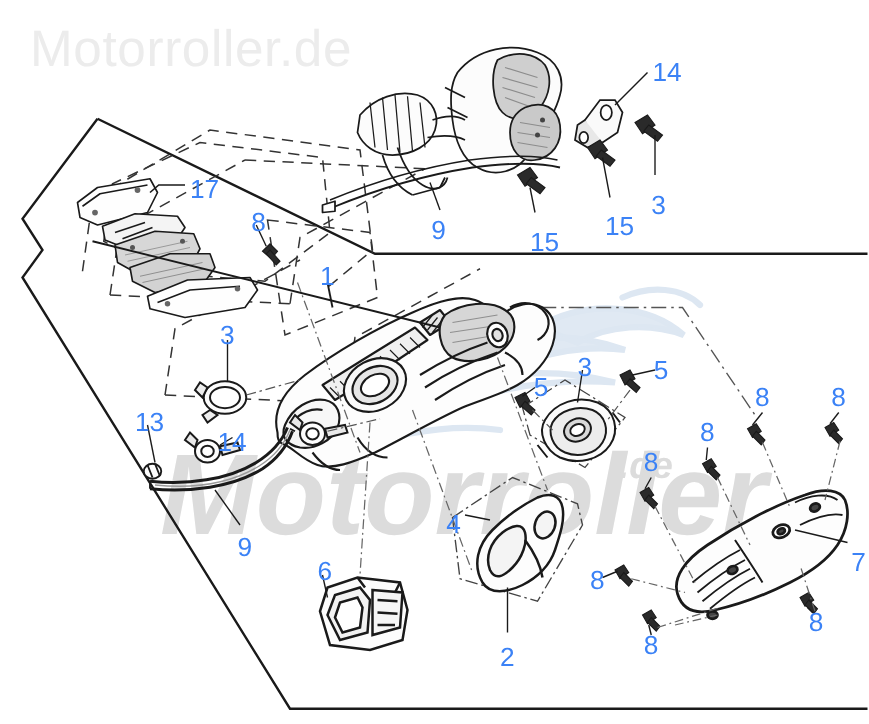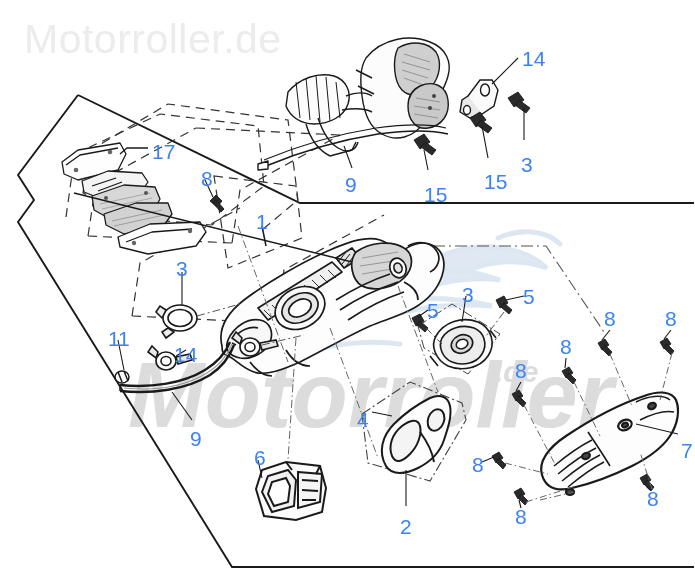--- a/index.html
+++ b/index.html
@@ -467,21 +467,21 @@
       <path d="M 398 286 L 438 392"></path>
     </g>
 
   </svg>
 
   <div class="layer">
     <div class="callout" style="left:152px;top:141px"><span>17</span></div>
     <div class="callout" style="left:201px;top:168px"><span>8</span></div>
     <div class="callout" style="left:256px;top:211px"><span>1</span></div>
     <div class="callout" style="left:176px;top:258px"><span>3</span></div>
-    <div class="callout" style="left:108px;top:328px"><span>11</span></div>
+    <div class="callout" style="left:108px;top:328px"><span>13</span></div>
     <div class="callout" style="left:174px;top:344px"><span>14</span></div>
     <div class="callout" style="left:190px;top:428px"><span>9</span></div>
     <div class="callout" style="left:345px;top:174px"><span>9</span></div>
     <div class="callout" style="left:424px;top:184px"><span>15</span></div>
     <div class="callout" style="left:484px;top:171px"><span>15</span></div>
     <div class="callout" style="left:522px;top:48px"><span>14</span></div>
     <div class="callout" style="left:521px;top:154px"><span>3</span></div>
     <div class="callout" style="left:462px;top:284px"><span>3</span></div>
     <div class="callout" style="left:427px;top:300px"><span>5</span></div>
     <div class="callout" style="left:523px;top:286px"><span>5</span></div>

